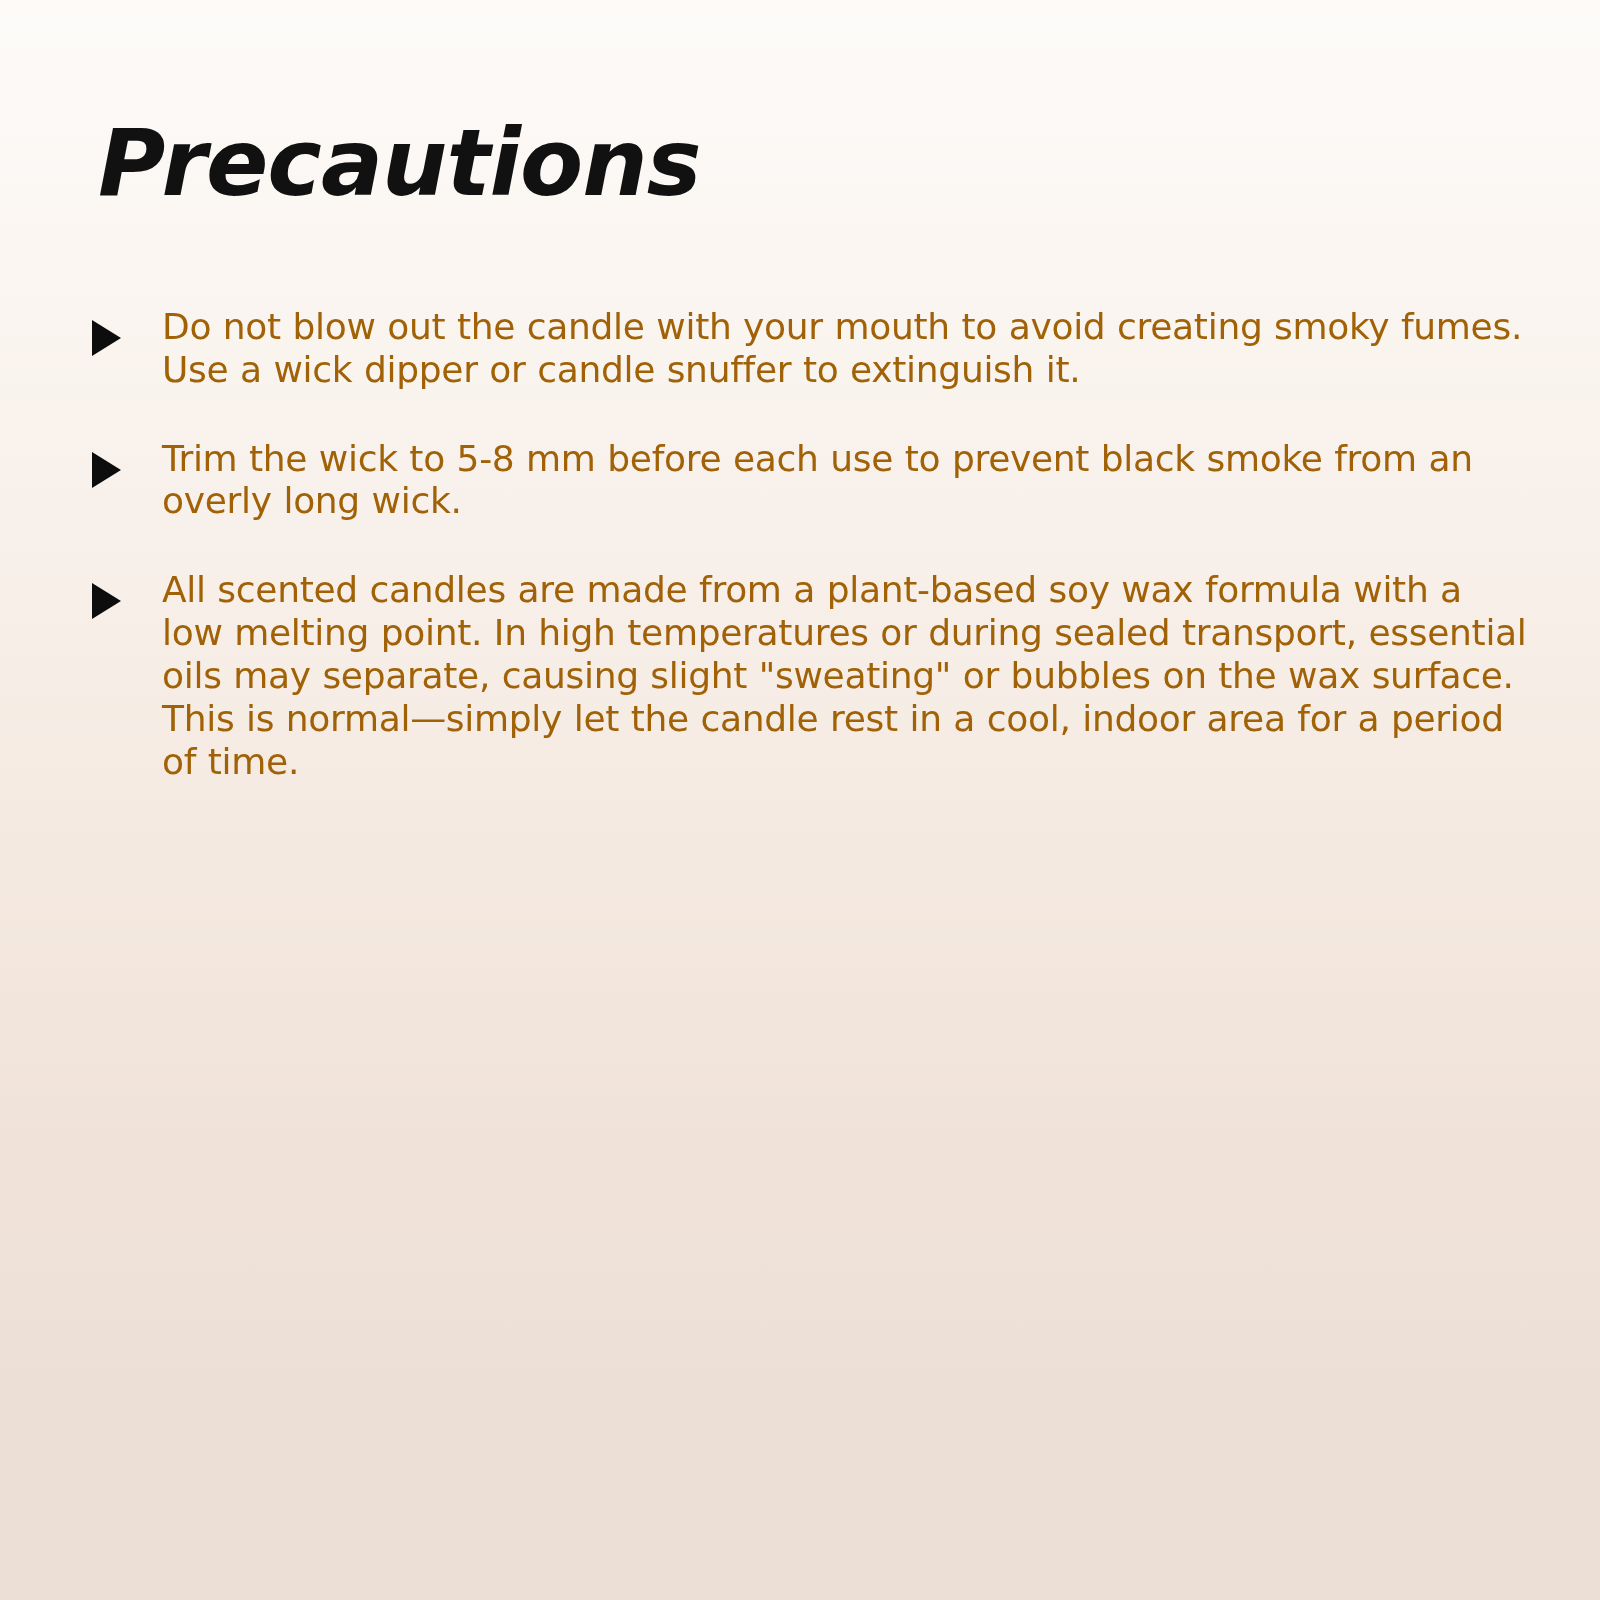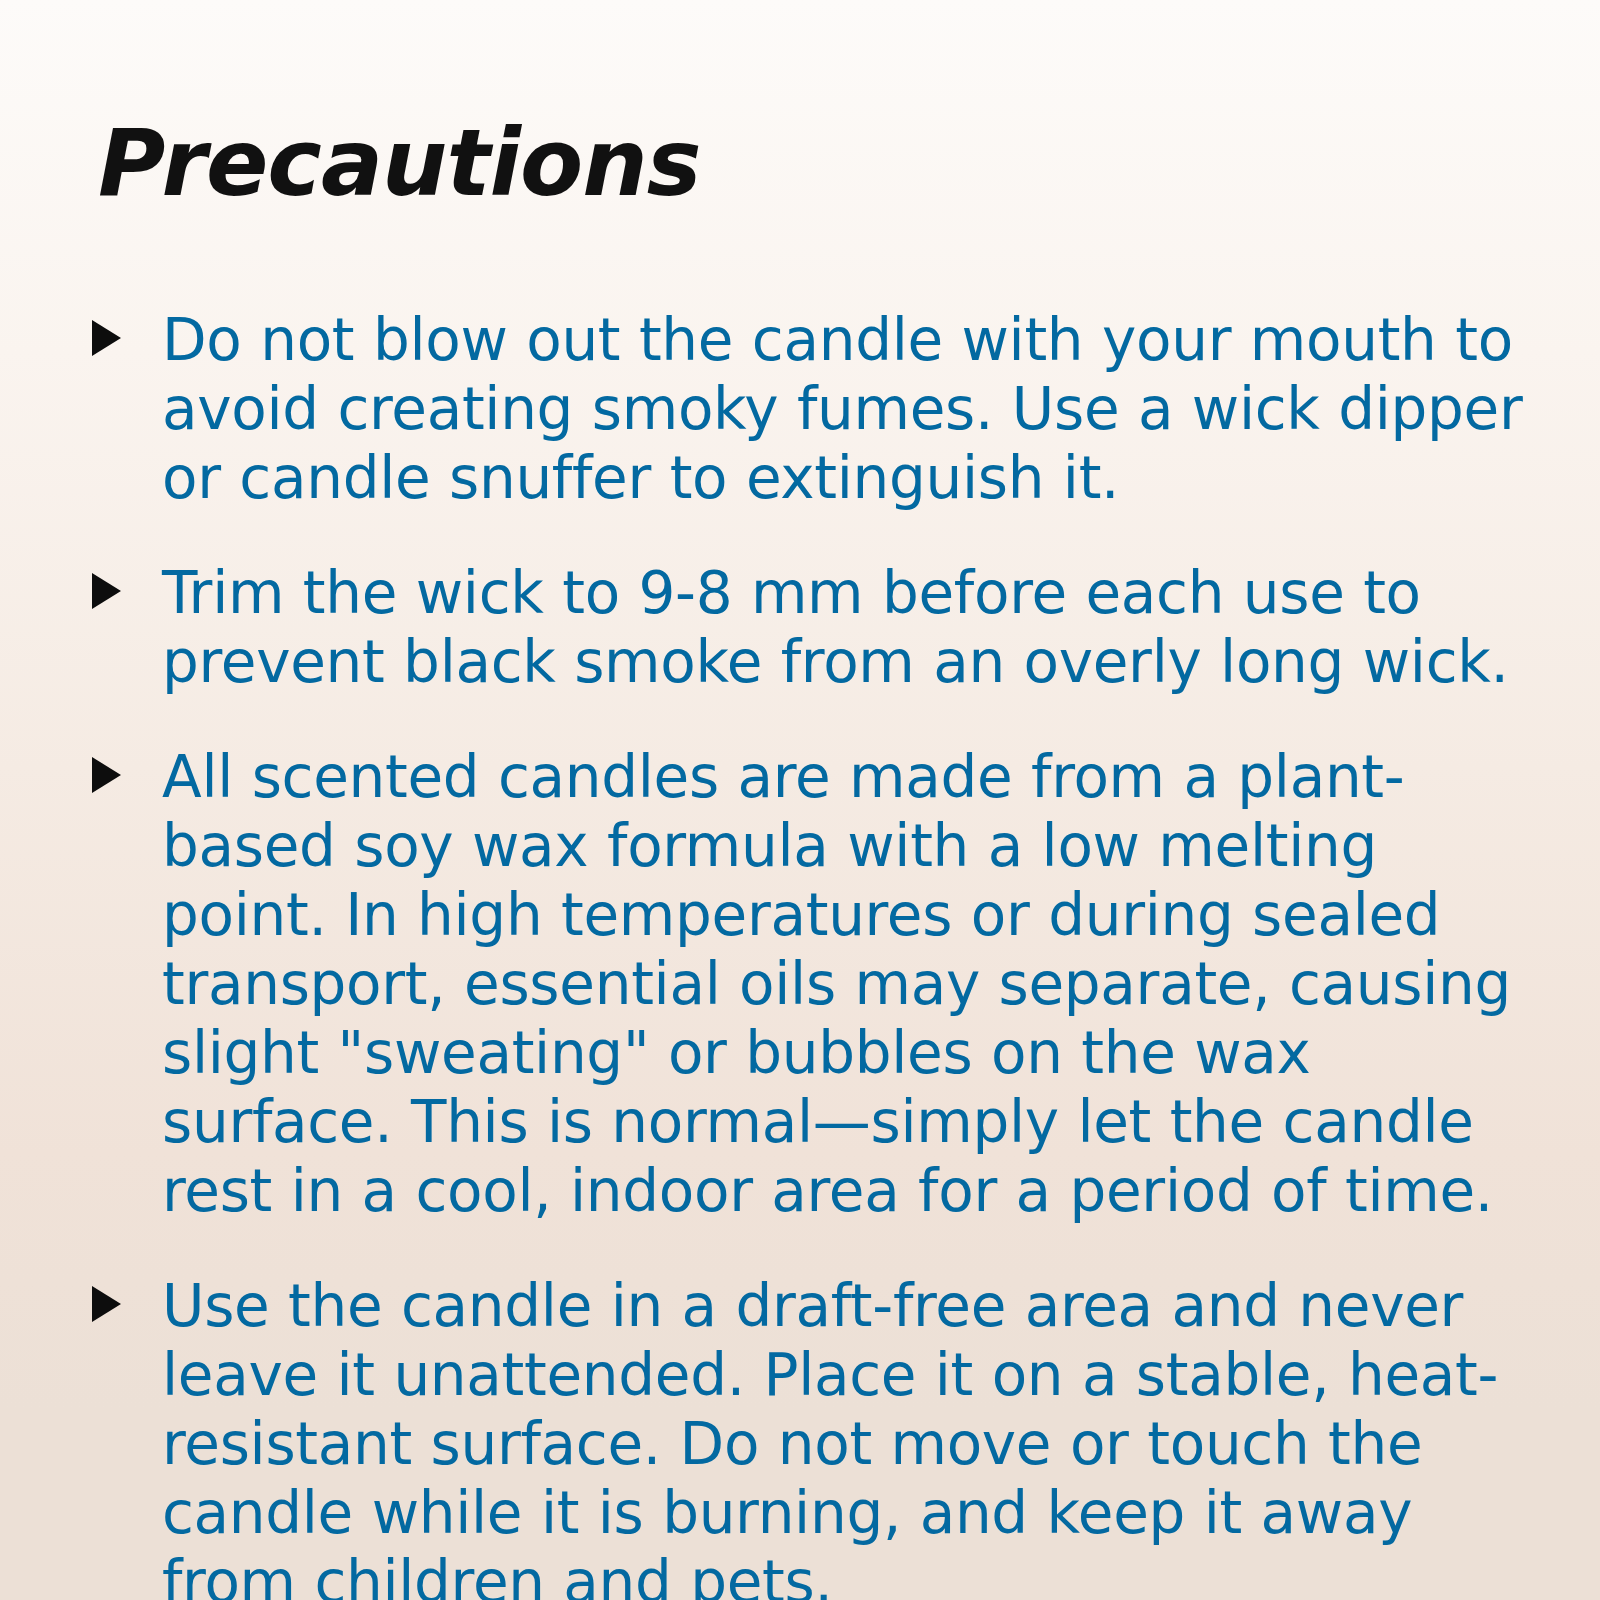--- a/index.html
+++ b/index.html
@@ -54,23 +54,23 @@
   .tri {
     width: 0;
     height: 0;
     border-top: 18px solid transparent;
     border-bottom: 18px solid transparent;
     border-left: 29px solid #0d0d0d;
   }
   .item-text {
     flex: 1 1 auto;
     font-family: "DejaVu Sans", sans-serif;
-    font-size: 58px;
+    font-size: 36px;
     line-height: 1.19;
-    color: #0369a1;
+    color: #a16207;
     letter-spacing: -0.3px;
     word-spacing: 0.5px;
   }
 </style>
 </head>
 <body>
 
 <div class="page">
 
   <h1 class="title">Precautions</h1>
@@ -81,32 +81,26 @@
       <span class="bullet">
           <span class="tri"></span>
         </span>
       <span class="item-text">Do not blow out the candle with your mouth to avoid creating smoky fumes. Use a wick dipper or candle snuffer to extinguish it.</span>
     </li>
 
     <li class="item">
       <span class="bullet">
           <span class="tri"></span>
         </span>
-      <span class="item-text">Trim the wick to 9-8 mm before each use to prevent black smoke from an overly long wick.</span>
+      <span class="item-text">Trim the wick to 5-8 mm before each use to prevent black smoke from an overly long wick.</span>
     </li>
 
 
     <li class="item">
       <span class="bullet">
           <span class="tri"></span>
         </span>
       <span class="item-text">All  scented candles are made from a plant-based soy wax formula with a low melting point. In high temperatures or during sealed transport, essential oils may separate, causing slight "sweating" or bubbles on the wax surface. This is normal—simply let the candle rest in a cool, indoor area for a period of time.</span>
     </li>
 
-    <li class="item">
-      <span class="bullet">
-          <span class="tri"></span>
-        </span>
-      <span class="item-text">Use the candle in a draft-free area and never leave it unattended. Place it on a stable, heat-resistant surface. Do not move or touch the candle while it is burning, and keep it away from children and pets.</span>
-    </li>
 
   </ul>
 </div>
 
 </body></html>

